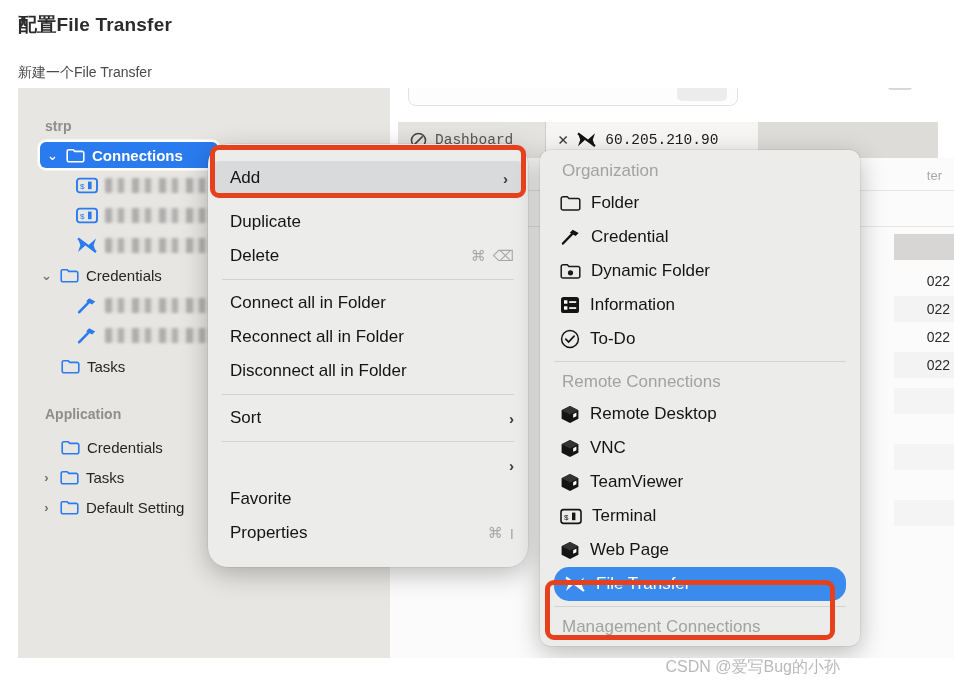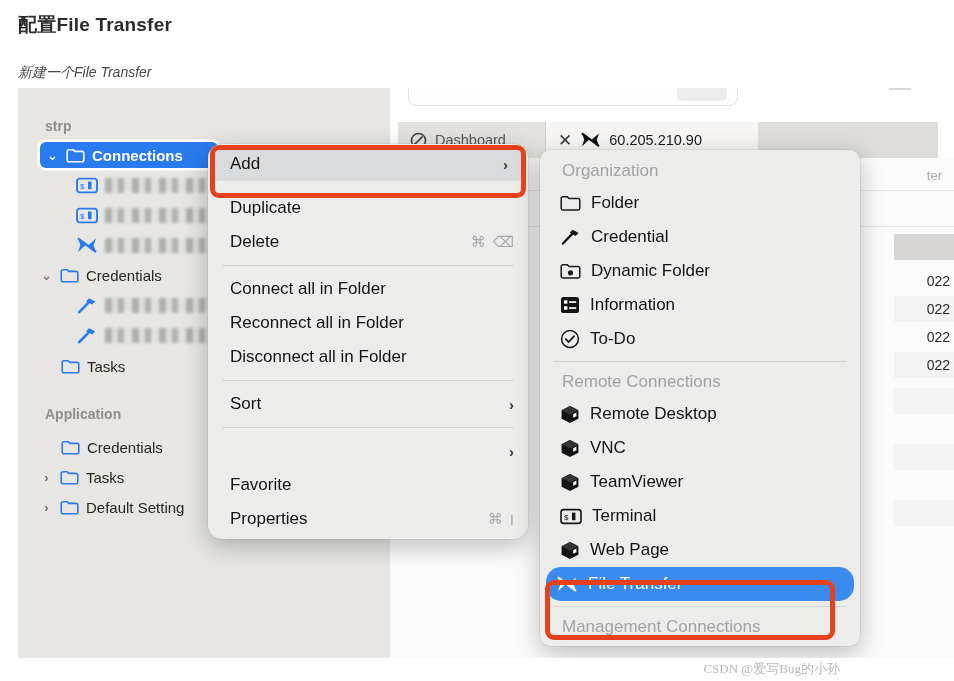--- a/index.html
+++ b/index.html
@@ -12,21 +12,21 @@
   #root { position: relative; width: 846px; height: 681px; background: #fff; }
 
   
   .doc-title {
     position: absolute; left: 18px; top: 12px;
     font-size: 19px; font-weight: bold; color: #2b2b2b;
     letter-spacing: .2px;
   }
   .doc-sub {
     position: absolute; left: 18px; top: 64px;
-    font-size: 14px; color: #4a4a4a; font-style: italic;
+    font-size: 14px; color: #4a4a4a;
   }
 
   
   .shot {
     position: absolute; left: 18px; top: 88px;
     width: 936px; height: 570px;
     background: #ffffff;
     overflow: hidden;
   }
 
@@ -86,21 +86,21 @@
     position: absolute; right: 42px; top: -4px; width: 24px; height: 6px;
     border-radius: 3px; background: #d8d8d8;
   }
 
   .tabstrip {
     position: absolute; left: 0; top: 34px; right: 0; height: 36px;
   }
   .tab {
     position: absolute; top: 0; height: 36px;
     display: flex; align-items: center; gap: 8px;
-    font-size: 14.5px; padding: 0 12px;
+    font-size: 14.5px; padding: 0 12px; font-family: Liberation Mono, monospace;
   }
   .tab-dashboard {
     left: 8px; width: 148px; background: #e4e3e0; color: #555;
     border-right: 1px solid #cfcecb;
   }
   .tab-active {
     left: 156px; width: 212px; background: #f6f5f3; color: #1a1a1a; font-weight: 500;
   }
   .tab-ghost {
     left: 368px; width: 180px; background: #dddcd9;
@@ -125,23 +125,23 @@
   .tbl-band {
     position: absolute; right: 0; height: 26px; background: #f4f4f4;
   }
   .tbl-band.sel { background: #d7d6d4; }
 
   
   .ctx-menu {
     position: absolute; left: 190px; top: 56px;
     width: 320px;
     background: #ececeb;
-    border-radius: 14px;
+    border-radius: 20px;
     box-shadow: 0 7px 26px rgba(0,0,0,.26), 0 0 0 .5px rgba(0,0,0,.10);
-    padding: 3px 0;
+    padding: 17px 0;
     font-size: 17px; color: #141414;
   }
   .ctx-item {
     position: relative; height: 34px; display: flex; align-items: center;
     padding: 0 14px 0 22px; white-space: nowrap;
   }
   .ctx-item.hl {
     background: #d9dadc; margin: 0 6px; border-radius: 5px; padding-left: 16px;
   }
   .ctx-arrow { margin-left: auto; font-size: 15px; color: #3a3a3a; font-weight: bold; }
@@ -164,34 +164,34 @@
   }
   .sub-head {
     height: 30px; display: flex; align-items: center;
     padding: 0 14px 0 22px; font-size: 17px; color: #a2a2a2;
   }
   .sub-item {
     height: 34px; display: flex; align-items: center; gap: 10px;
     padding: 0 14px 0 20px; white-space: nowrap;
   }
   .sub-item.sel {
-    background: #3b8aee; color: #fff; margin: 0 6px;
+    background: #3b8aee; color: #fff; margin: 0 14px;
     border-radius: 15px; padding-left: 10px;
   }
   .sub-sep { height: 1px; background: #d2d2d1; margin: 5px 14px; }
 
   
   .redbox {
     position: absolute; border: 5px solid #e5411d; border-radius: 9px;
     pointer-events: none;
   }
   
   .watermark {
     position: absolute; right: 6px; bottom: 3px;
-    font-size: 13px; color: #b9b9b9; white-space: nowrap; font-family: Liberation Serif, serif;
+    font-size: 16px; color: #b9b9b9; white-space: nowrap;
   }
 </style>
 </head>
 <body>
 
 <div id="root">
 
   <div class="doc-title">配置File Transfer</div>
   <div class="doc-sub">新建一个File Transfer</div>
 

